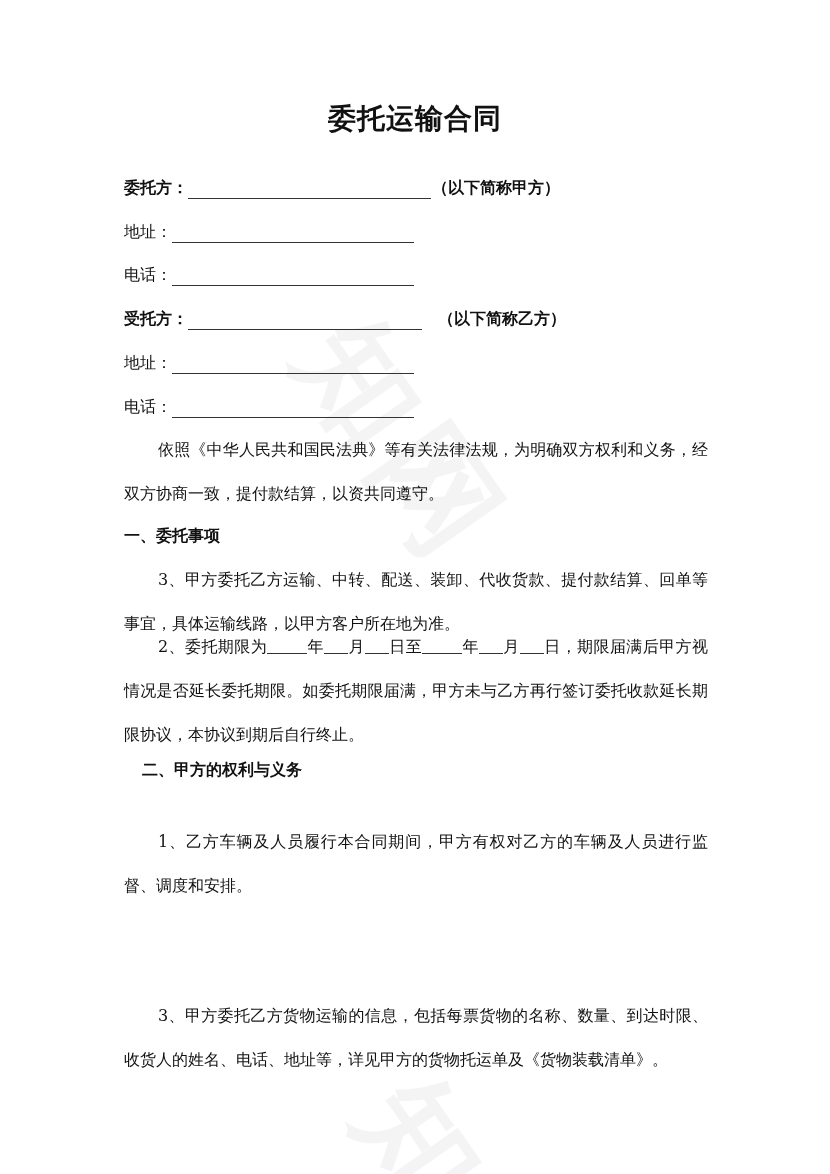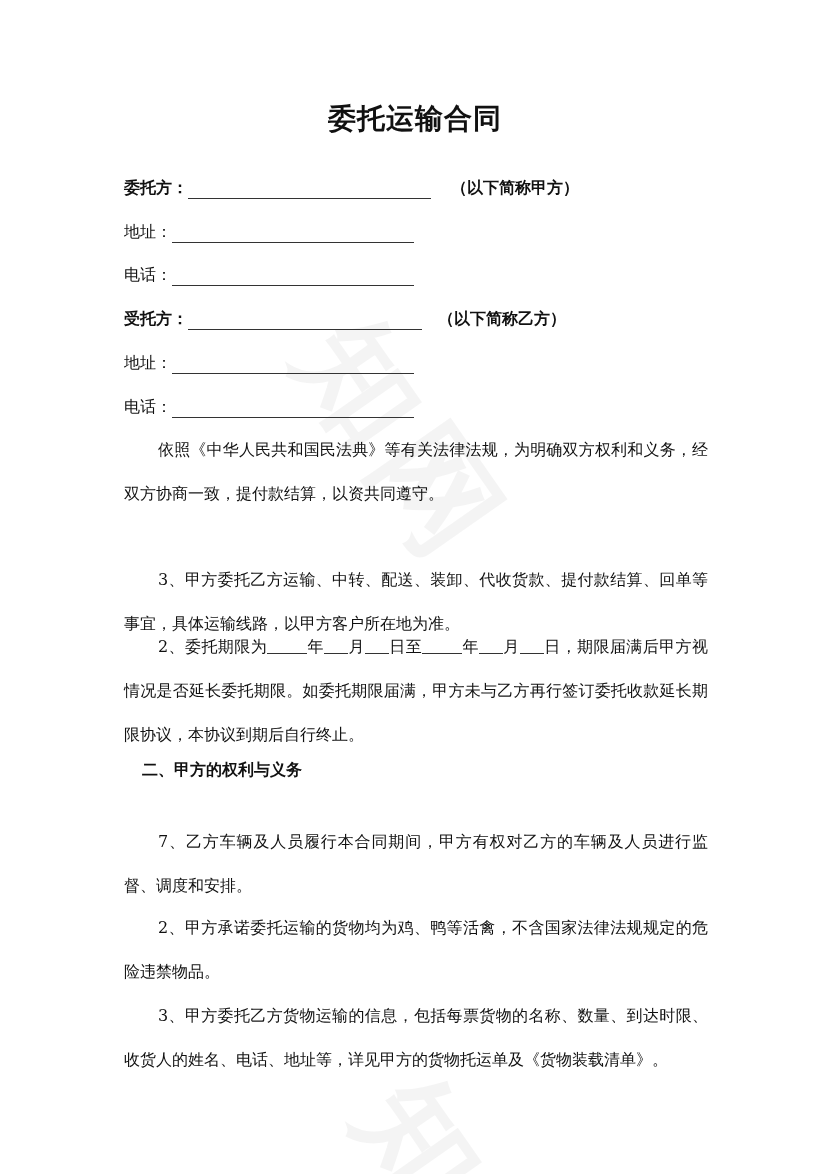--- a/index.html
+++ b/index.html
@@ -25,44 +25,44 @@
 <body>
 
 <div class="page">
 
   <div class="watermark wm1">知网</div>
   <div class="watermark wm2">知网</div>
 
   <div class="title">委托运输合同</div>
 
   <div class="row bold" style="top:177px;">
-    <span>委托方：</span><span class="uline" style="width:243px;"></span><span style="margin-left:20px;">（以下简称甲方）</span>
+    <span>委托方：</span><span class="uline" style="width:243px;"></span><span style="margin-left:1px;">（以下简称甲方）</span>
   </div>
   <div class="row" style="top:221px;">
     <span>地址：</span><span class="uline" style="width:242px;"></span>
   </div>
   <div class="row" style="top:264px;">
     <span>电话：</span><span class="uline" style="width:242px;"></span>
   </div>
 
   <div class="row bold" style="top:308px;">
     <span>受托方：</span><span class="uline" style="width:234px;"></span><span style="margin-left:16px;">（以下简称乙方）</span>
   </div>
   <div class="row" style="top:352px;">
     <span>地址：</span><span class="uline" style="width:242px;"></span>
   </div>
   <div class="row" style="top:396px;">
     <span>电话：</span><span class="uline" style="width:242px;"></span>
   </div>
 
   <div class="para indent" style="top:428px;">依照《中华人民共和国民法典》等有关法律法规，为明确双方权利和义务，经双方协商一致，提付款结算，以资共同遵守。</div>
 
+  <div class="para bold" style="top:514px;">一、委托事项</div>
   <div class="para indent" style="top:558px;">3、甲方委托乙方运输、中转、配送、装卸、代收货款、提付款结算、回单等事宜，具体运输线路，以甲方客户所在地为准。</div>
   <div class="para indent" style="top:625px;">
     <span>2、委托期限为</span><span class="blank" style="width:40px;"></span><span>年</span><span class="blank" style="width:24px;"></span><span>月</span><span class="blank" style="width:24px;"></span><span>日至</span><span class="blank" style="width:40px;"></span><span>年</span><span class="blank" style="width:24px;"></span><span>月</span><span class="blank" style="width:24px;"></span><span>日，期限届满后甲方视情况是否延长委托期限。如委托期限届满，甲方未与乙方再行签订委托收款延长期限协议，本协议到期后自行终止。</span>
   </div>
 
   <div class="para bold" style="top:748px;margin-left:18px;">二、甲方的权利与义务</div>
-  <div class="para indent" style="top:820px;">7、乙方车辆及人员履行本合同期间，甲方有权对乙方的车辆及人员进行监督、调度和安排。</div>
-  <div class="para indent" style="top:906px;">2、甲方承诺委托运输的货物均为鸡、鸭等活禽，不含国家法律法规规定的危险违禁物品。</div>
+  <div class="para indent" style="top:820px;">1、乙方车辆及人员履行本合同期间，甲方有权对乙方的车辆及人员进行监督、调度和安排。</div>
   <div class="para indent" style="top:994px;">3、甲方委托乙方货物运输的信息，包括每票货物的名称、数量、到达时限、收货人的姓名、电话、地址等，详见甲方的货物托运单及《货物装载清单》。</div>
 
 </div>
 
 </body></html>

